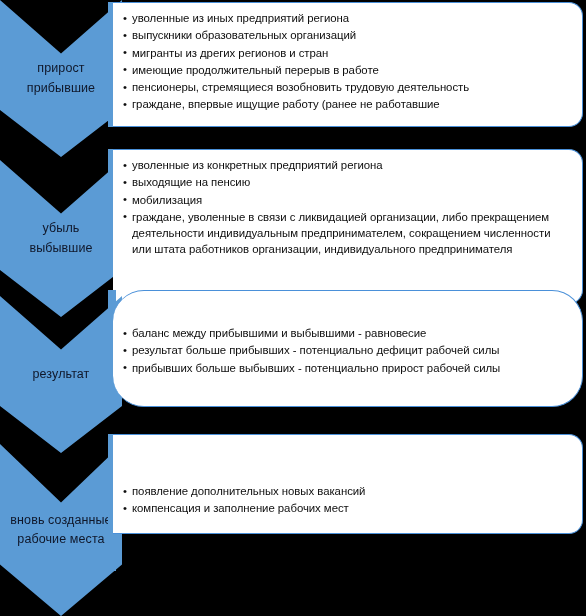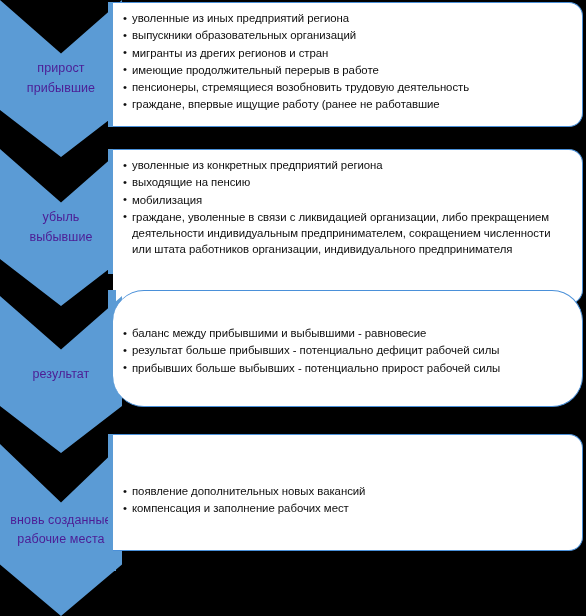--- a/index.html
+++ b/index.html
@@ -36,26 +36,26 @@
     align-items: center;
     justify-content: center;
     text-align: center;
     box-sizing: border-box;
   }
   .chevron-label {
     display: block;
     width: 122px;
     line-height: 1.55;
     font-size: 12.5px;
-    color: #4c1d95;
+    color: #0f172a;
     white-space: pre-line;
     letter-spacing: 0.1px;
   }
   .chev-1 { top: 0px;   height: 157px; }
-  .chev-2 { top: 149px; height: 157px; }
+  .chev-2 { top: 160px; height: 157px; }
   .chev-3 { top: 296px; height: 157px; }
   .chev-4 { top: 444px; height: 172px; }
 
   .chev-1 .chevron-label { font-size: 12.5px; }
   .chev-4 .chevron-label { font-size: 12.5px; }
 
   
   .panel {
     position: absolute;
     background: #FFFFFF;
@@ -71,21 +71,21 @@
     position: absolute;
     left: 0;
     width: 8px;
     background: #5B9BD5;
     box-sizing: border-box;
   }
 
   .panel-1 { left: 113px; top: 2px;   width: 470px; height: 125px; }
   .panel-2 { left: 113px; top: 149px; width: 470px; height: 155px; }
   .panel-3 { left: 113px; top: 290px; width: 470px; height: 117px; border-radius: 31px; }
-  .panel-4 { left: 113px; top: 434px; width: 470px; height: 117px; }
+  .panel-4 { left: 113px; top: 434px; width: 470px; height: 100px; }
 
   .spine-1 { left: 108px; top: 2px;   width: 8px; height: 125px; }
   .spine-2 { left: 108px; top: 149px; width: 8px; height: 125px; }
   .spine-3 { left: 108px; top: 290px; width: 8px; height: 117px; }
   .spine-4 { left: 108px; top: 434px; width: 8px; height: 137px; }
 
   .bullets {
     list-style: none;
     margin: 0;
     padding: 0;

